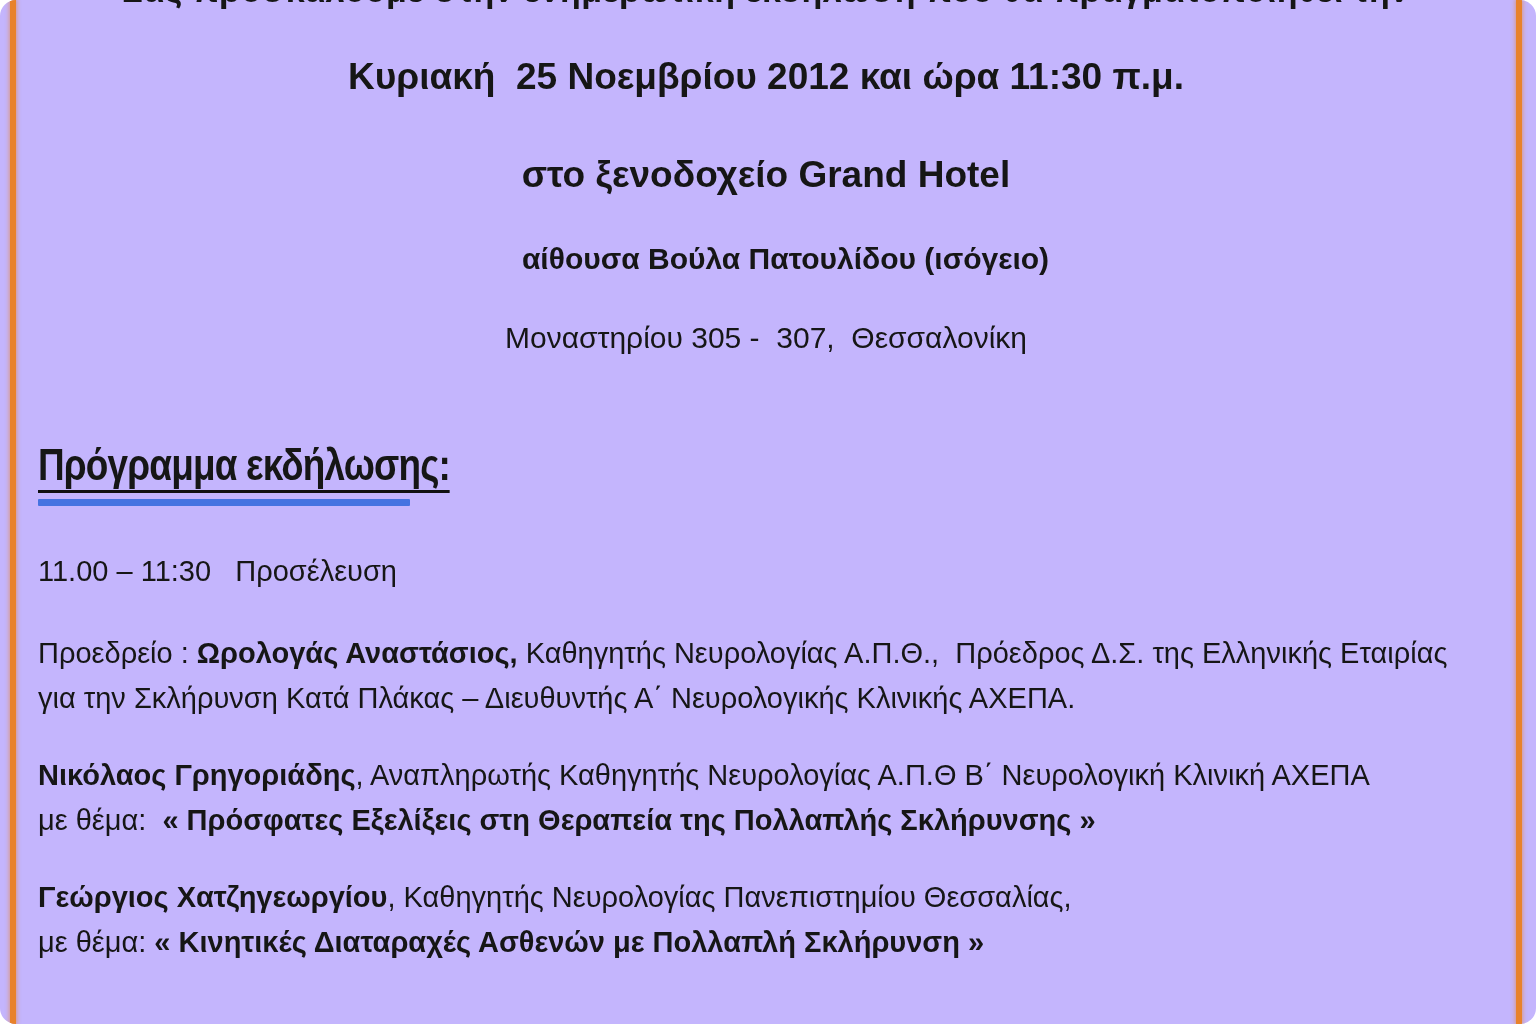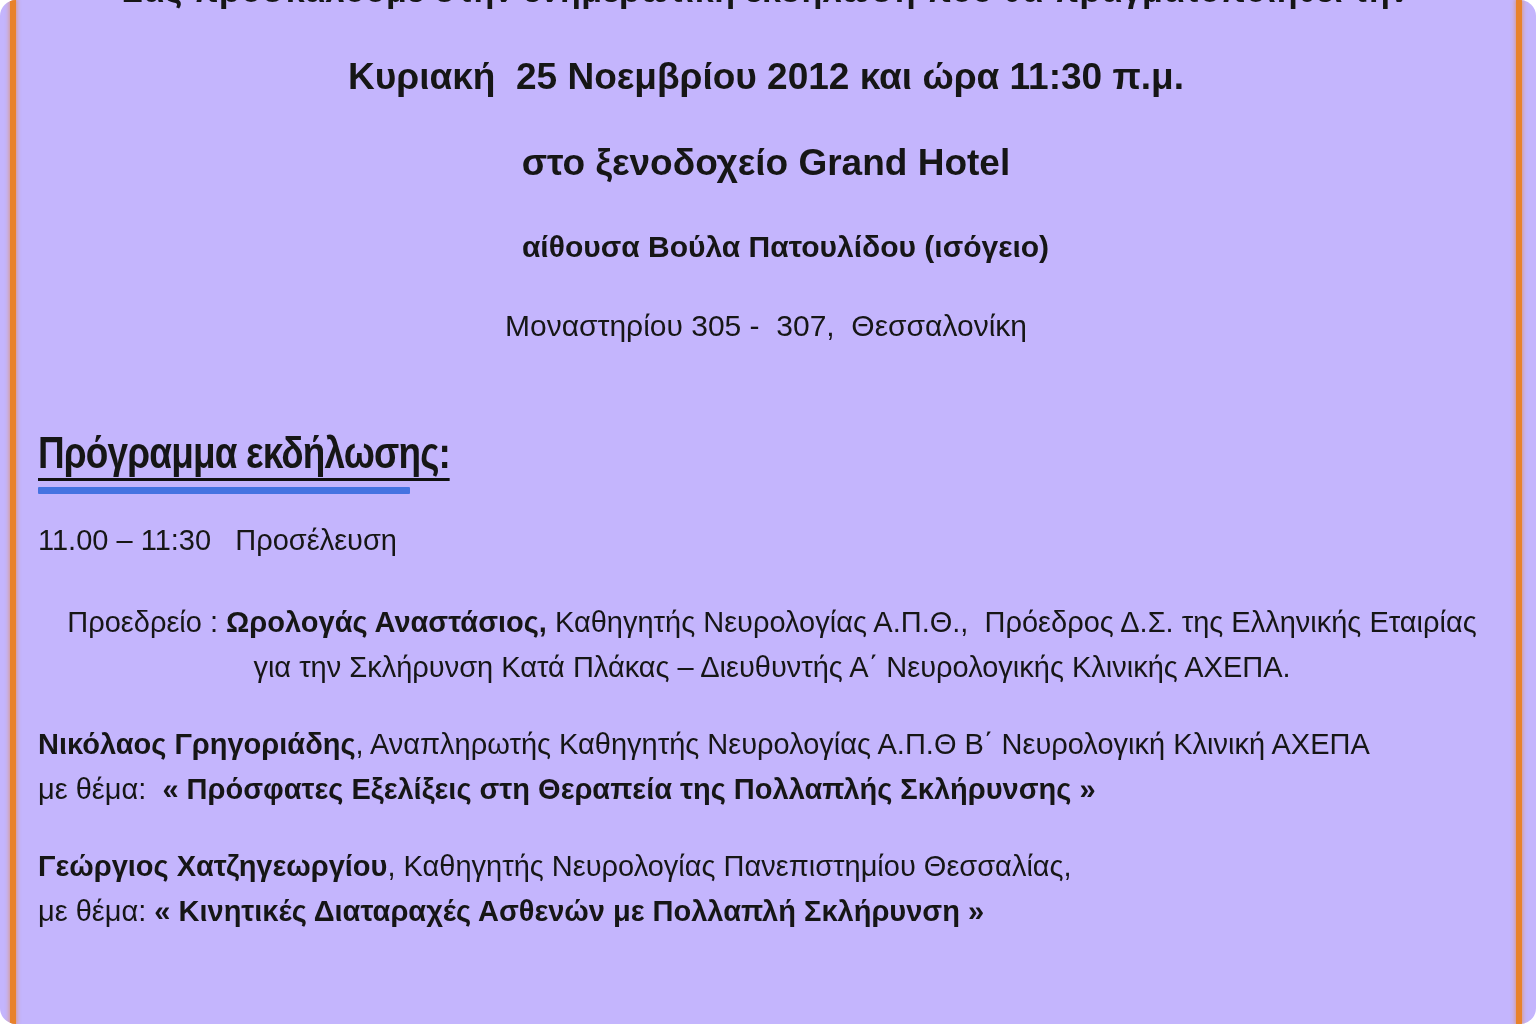--- a/index.html
+++ b/index.html
@@ -44,21 +44,21 @@
     line-height: 34px;
     letter-spacing: 0.5px;
   }
 
   .header-block {
     padding-top: 16px;
     text-align: center;
     white-space: pre-wrap;
   }
   .date-line  { font-size: 37px; font-weight: bold; line-height: 50px; }
-  .venue-line { font-size: 37px; font-weight: bold; line-height: 50px; }
+  .venue-line { font-size: 37px; font-weight: bold; line-height: 50px; margin-top: 12px; }
   .hall-line  { font-size: 30px; font-weight: bold; line-height: 45px; padding-left: 39px; }
   .address-line { font-size: 30px; font-weight: normal; line-height: 42px; }
 
   .body-col { padding-left: 22px; padding-right: 10px; }
 
   .heading-wrap { margin-top: 47px; }
   .program-heading {
     display: inline-block;
     font-size: 45px;
     font-weight: bold;
@@ -72,32 +72,32 @@
   }
   .blue-bar {
     width: 372px;
     height: 7px;
     margin-top: 6px;
     background: #4573E1;
     border-radius: 1px;
   }
 
   .schedule-line {
-    margin-top: 26px;
+    margin-top: 45px;
     font-size: 29px;
     line-height: 40px;
     white-space: pre-wrap;
   }
 
   .para {
     font-size: 29px;
     line-height: 45px;
     white-space: pre-wrap;
   }
-  .para.chair    { margin-top: 40px; text-align: center; }
+  .para.chair    { margin-top: 40px; }
   .para.speaker  { margin-top: 32px; }
   .para b { font-weight: bold; }
 </style>
 </head>
 <body>
 
 <div class="page">
   <div class="side-border left"></div>
   <div class="side-border right"></div>
 

